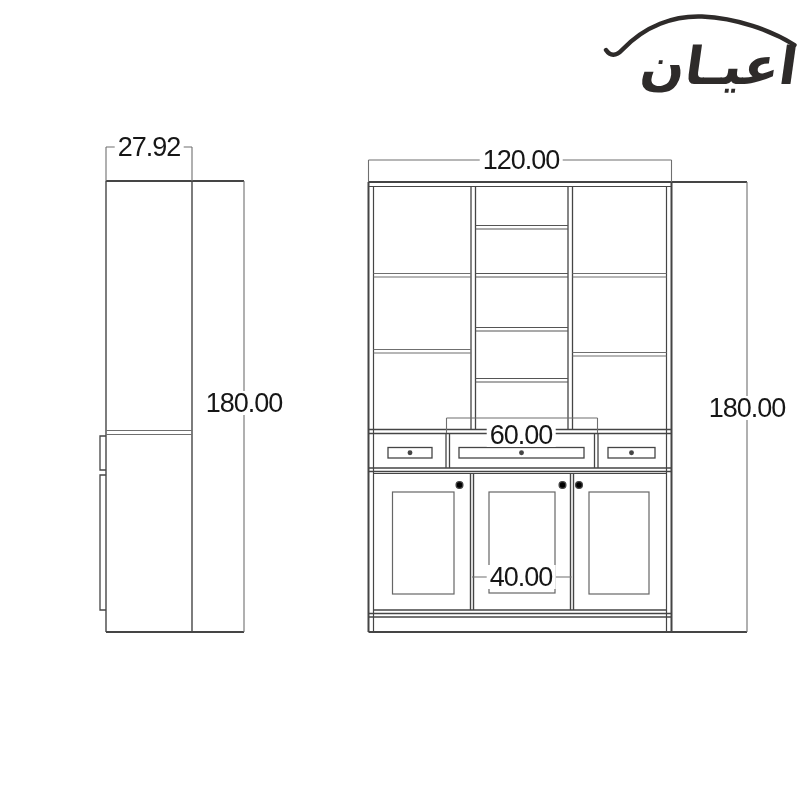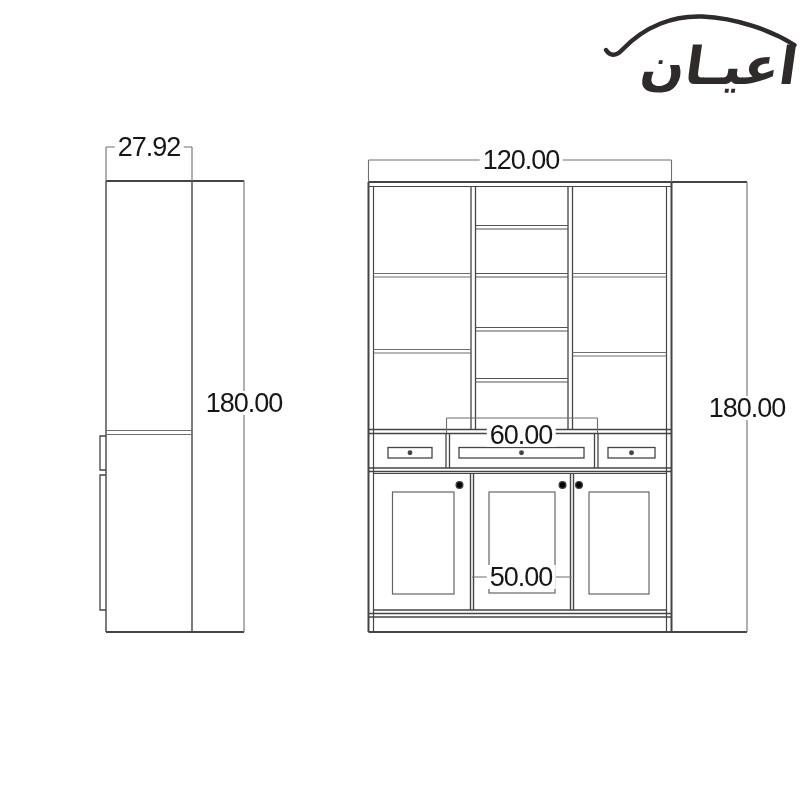--- a/index.html
+++ b/index.html
@@ -171,17 +171,17 @@
   <span class="dim" style="left:149px; top:147px;">27.92</span>
 
   <span class="dim" style="left:244px; top:403px;">180.00</span>
 
   <span class="dim" style="left:521px; top:160px;">120.00</span>
 
   <span class="dim" style="left:747px; top:408px;">180.00</span>
 
   <span class="dim" style="left:521px; top:420px;margin-top:15px;">60.00</span>
 
-  <span class="dim" style="left:521px; top:577px;">50.00</span>
+  <span class="dim" style="left:521px; top:577px;">40.00</span>
 
   <div class="logo-text">اعيـان</div>
 
 </div>
 
 </body></html>

